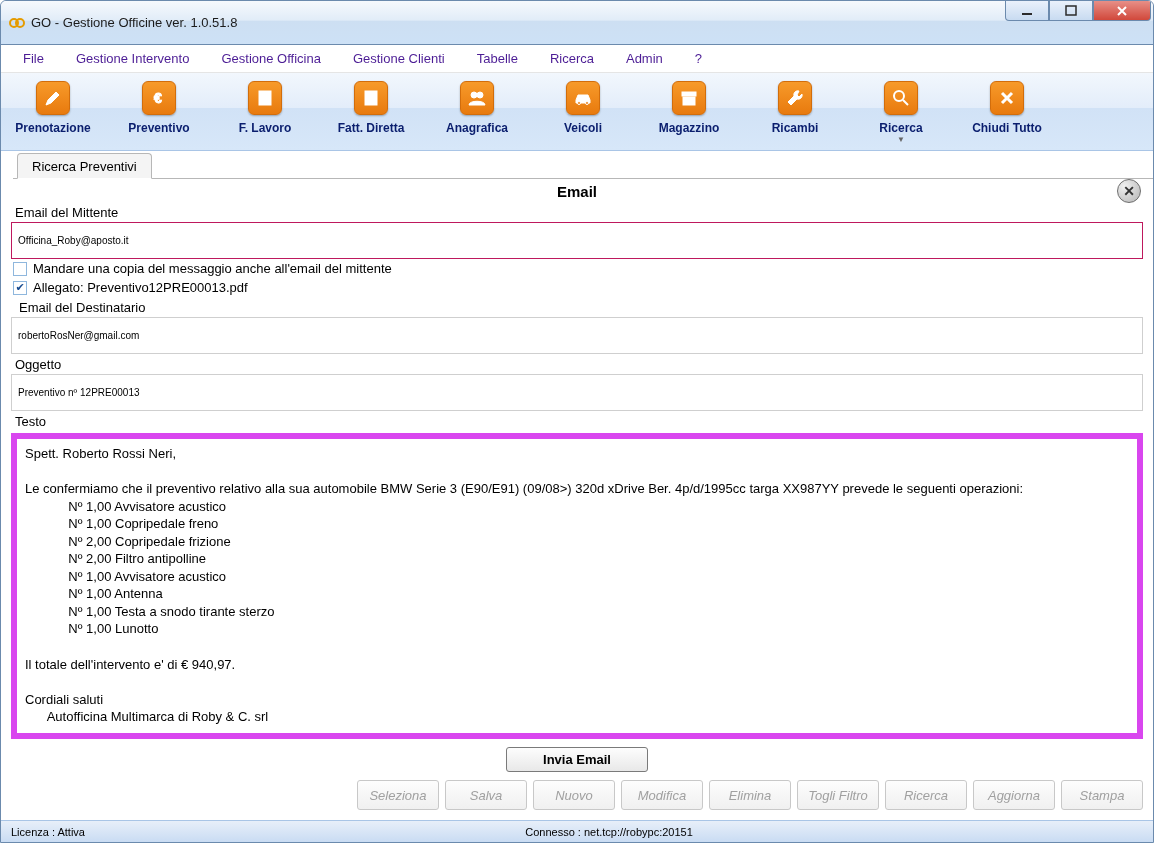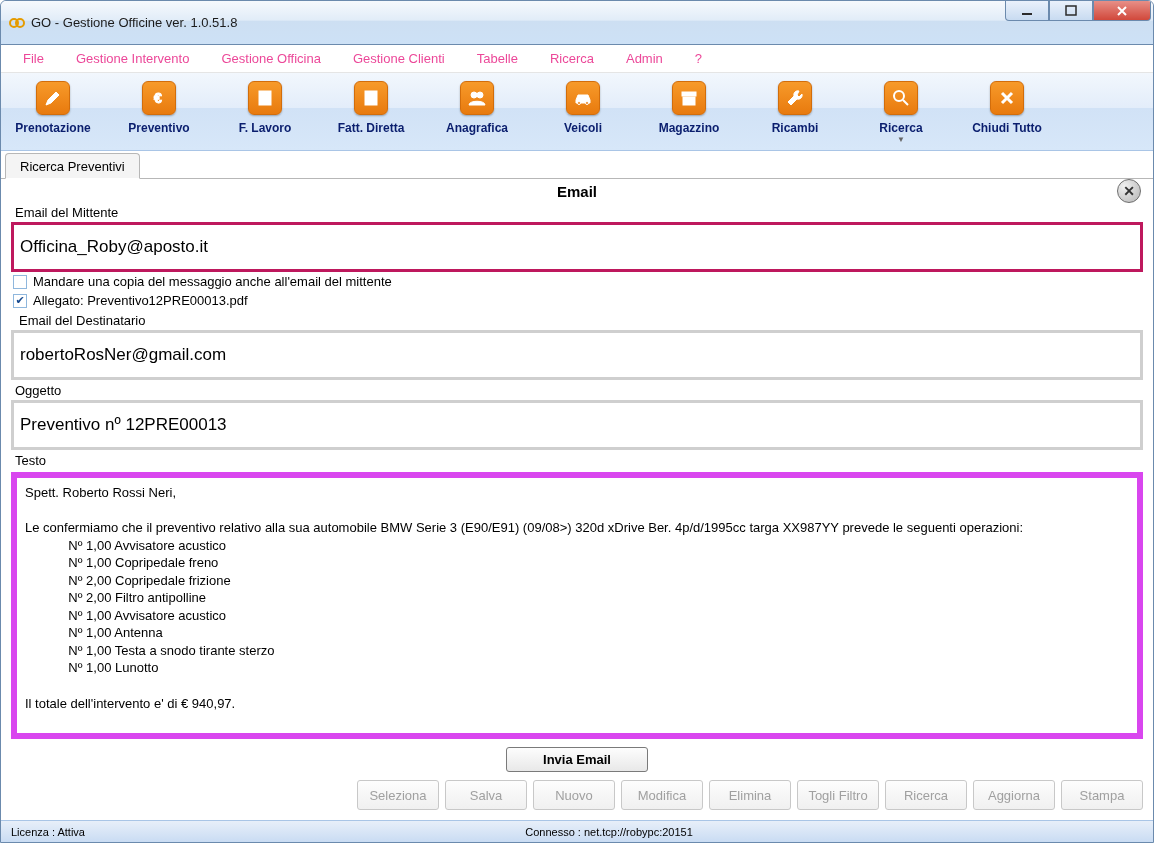--- a/index.html
+++ b/index.html
@@ -44,21 +44,21 @@
   .win-btn svg { width: 12px; height: 12px; }
   
   .menubar {
     height: 28px;
     background: #fff;
     display: flex; align-items: center;
     padding: 0 8px;
     gap: 4px;
     border-bottom: 1px solid #e5e5e5;
   }
-  .menu-item { padding: 4px 14px; color: #ec4899; }
+  .menu-item { padding: 4px 14px; color: #4c1d95; }
   
   .toolbar {
     background: linear-gradient(to bottom, #f2f7fd 0%, #e3edfa 45%, #d1e2f6 46%, #d7e7f9 100%);
     padding: 8px 12px 6px 12px;
     display: flex;
     gap: 26px;
     border-bottom: 1px solid #a9c5e6;
   }
   .tool-btn {
     display: flex; flex-direction: column; align-items: center;
@@ -75,20 +75,21 @@
   }
   .tool-icon svg { width: 20px; height: 20px; fill: #fff; stroke: #fff; }
   .tool-label { margin-top: 6px; color: #0a1e6e; font-weight: bold; font-size: 12px; }
   .tool-drop { font-size: 8px; color: #666; margin-top: 0; }
   
   .tabstrip {
     background: #fff;
     display: flex;
     padding: 2px 3px 0 4px;
     border-bottom: 1px solid #b7b7b7;
+    margin-left: 12px;
   }
   .tab {
     padding: 5px 14px 4px 14px;
     border: 1px solid #b7b7b7;
     border-bottom: 1px solid #fff;
     border-radius: 4px 4px 0 0;
     background: #f4f4f4;
     margin-bottom: -1px;
     font-size: 13px;
   }
@@ -113,23 +114,23 @@
     display: flex; align-items: center; justify-content: center;
     font-weight: bold; font-size: 14px; color: #333;
   }
   .field-label {
     padding: 3px 10px 2px 10px;
     font-size: 13px;
   }
   .field-input-wrap { padding: 0 6px; }
   .text-input {
     width: 100%;
-    border: 3px solid #be185d;
+    border: 1px solid #be185d;
     padding: 12px 6px;
-    font-size: 17px;
+    font-size: 10px;
     font-family: inherit;
     outline: none;
     background: #fff;
   }
   .text-input.inactive { border-color: #cfcfcf; }
   .check-row {
     padding: 2px 8px;
     display: flex; align-items: center; gap: 6px;
   }
   .checkbox {
@@ -157,20 +158,21 @@
     background: linear-gradient(to bottom, #fdfdfd, #e8e8e8);
     padding: 4px 36px;
     border-radius: 3px;
     font-weight: bold;
     font-size: 13px;
   }
   .btn-row {
     display: flex; justify-content: flex-end;
     gap: 6px;
     padding: 0 6px 6px 6px;
+    font-style: italic;
   }
   .action-btn {
     width: 82px; height: 30px;
     border: 1px solid #c8c8c8;
     background: linear-gradient(to bottom, #fdfdfd, #f0f0f0);
     border-radius: 3px;
     color: #a0a0a0;
     font-size: 13px;
     display: flex; align-items: center; justify-content: center;
   }

